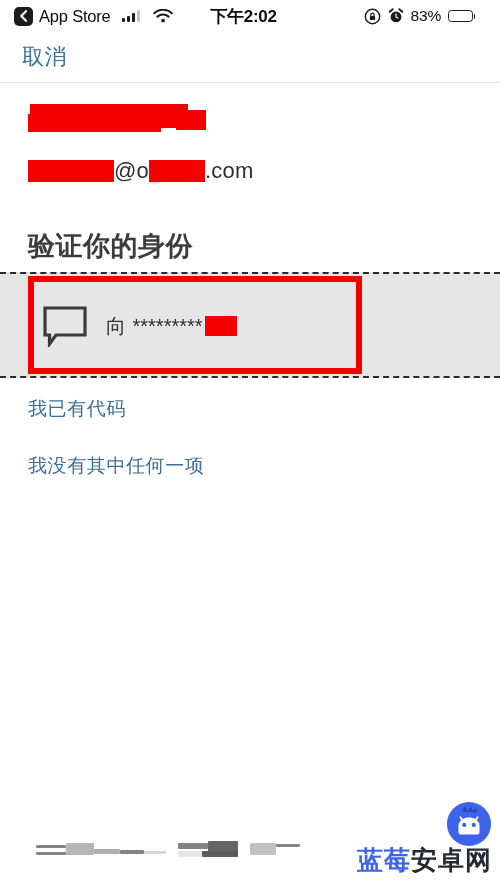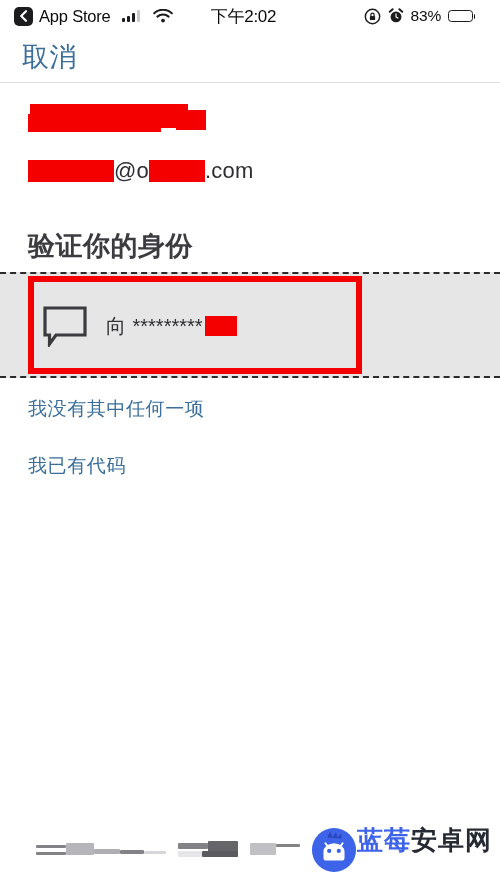--- a/index.html
+++ b/index.html
@@ -70,21 +70,21 @@
   .signal-bars i:nth-child(2){ height: 6.5px; }
   .signal-bars i:nth-child(3){ height: 9px; }
   .signal-bars i:nth-child(4){ height: 12px; background: #c8c8cc; }
   .wifi-icon { margin-left: 7px; display:block; }
 
   .sb-center {
     position: absolute;
     left: 0; right: 0;
     text-align: center;
     font-size: 17px;
-    font-weight: 400;
+    font-weight: 700;
     letter-spacing: -0.3px;
     color: #0b0b0c;
     pointer-events: none;
   }
   .sb-right {
     margin-left: auto;
     display: flex;
     align-items: center;
     gap: 7px;
     flex: 0 0 auto;
@@ -122,21 +122,21 @@
     position: absolute;
     left: 0; top: 32px;
     width: 500px;
     height: 50px;
     display: flex;
     align-items: center;
     background: #ffffff;
   }
   .cancel-link {
     margin-left: 22px;
-    font-size: 27px;
+    font-size: 22px;
     color: #3a6f9b;
     letter-spacing: 0.5px;
     cursor: pointer;
     font-weight: 400;
   }
   .nav-divider {
     position: absolute;
     left: 0; top: 82px;
     width: 500px;
     height: 1px;
@@ -289,21 +289,22 @@
     filter: blur(0.6px);
     opacity: 0.85;
   }
   .blur-bar { position: absolute; border-radius: 1px; }
 
   .watermark {
     position: absolute;
     right: 8px;
     bottom: 16px;
     display: flex;
-    align-items: flex-start;
+    align-items: flex-end;
+    flex-direction: column;
   }
   .wm-logo {
     width: 46px; height: 46px;
     flex: 0 0 auto;
   }
   .wm-text { line-height: 1; }
   .wm-title {
     font-size: 26px;
     font-weight: 700;
     letter-spacing: 1px;
@@ -393,22 +394,22 @@
     <path d="M3 3 H43 V30 H14 L7.5 39 V30 H3 Z" fill="none" stroke="#3a3a3f" stroke-width="3.2" stroke-linejoin="miter"></path>
   </svg>
   <div class="option-text">
     <span>向</span>
     <span class="opt-mask">*********</span>
     <span class="phone-redact"></span>
   </div>
 </div>
 
 <div class="link-list">
+  <span class="sub-link">我已有代码</span>
   <span class="sub-link">我没有其中任何一项</span>
-  <span class="sub-link">我已有代码</span>
 </div>
 
 <div class="footer">
   <div class="blur-group" style="left:36px; bottom:28px; width:140px; height:20px;">
     <span class="blur-bar" style="left:0; top:4px; width:30px; height:3px; background:#6e6e72;"></span>
     <span class="blur-bar" style="left:0; top:11px; width:30px; height:3px; background:#6e6e72;"></span>
     <span class="blur-bar" style="left:30px; top:2px; width:28px; height:12px; background:#a9a9ae;"></span>
     <span class="blur-bar" style="left:58px; top:8px; width:26px; height:5px; background:#a0a0a6;"></span>
     <span class="blur-bar" style="left:84px; top:9px; width:24px; height:4px; background:#6e6e72;"></span>
     <span class="blur-bar" style="left:108px; top:10px; width:22px; height:3px; background:#cfcfd4;"></span>

